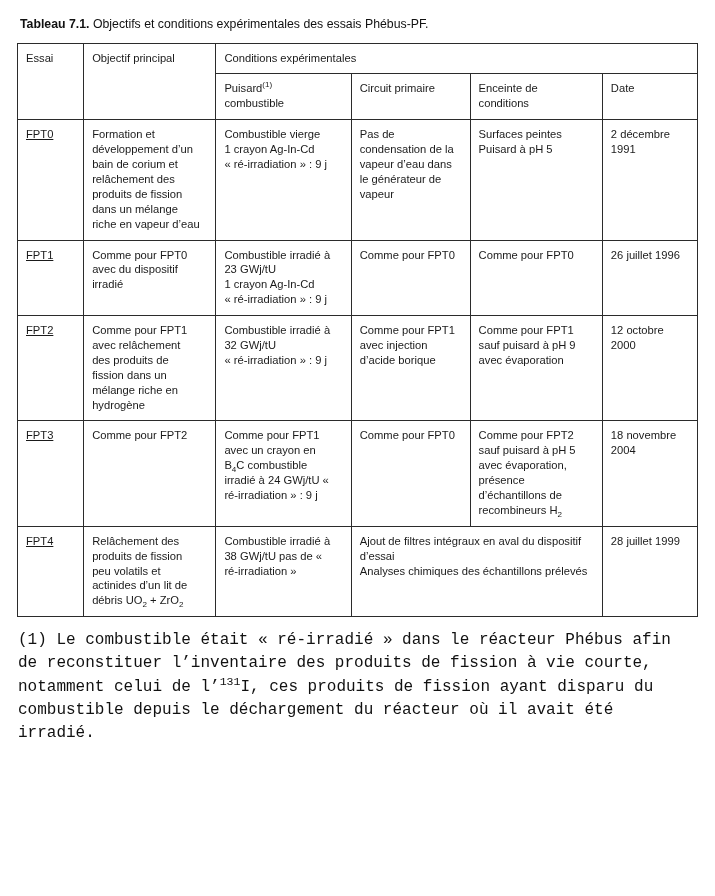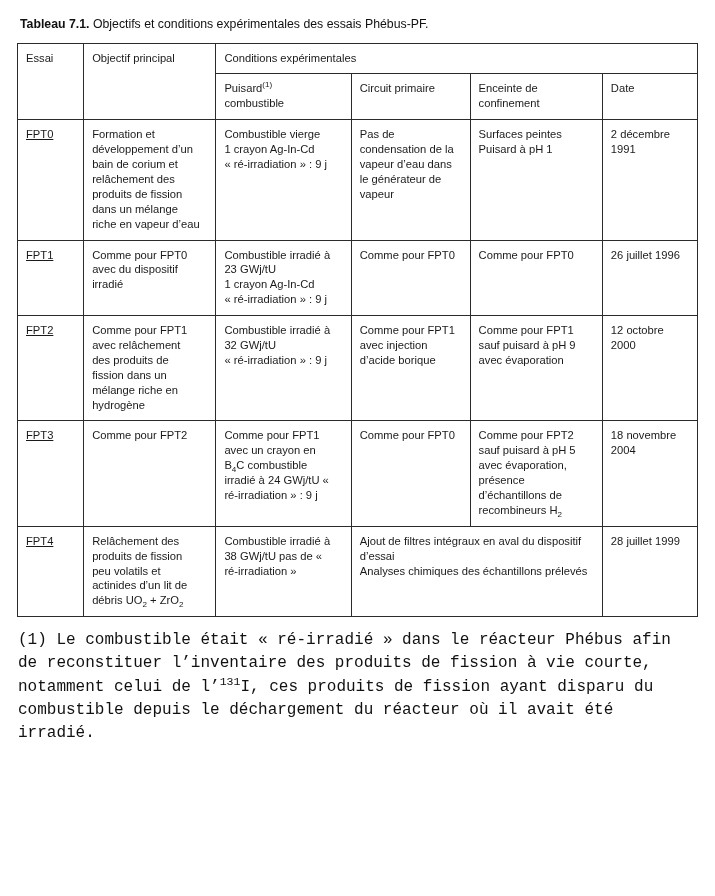--- a/index.html
+++ b/index.html
@@ -112,36 +112,36 @@
         <th class="head-center" colspan="4">Conditions expérimentales</th>
       </tr>
       <tr>
         <th class="head-center">
           <span>Puisard</span><sup>(1)</sup><br>
           <span>combustible</span>
         </th>
         <th class="head-center">Circuit primaire</th>
         <th class="head-center">
           <span>Enceinte de</span><br>
-          <span>confinement</span>
+          <span>conditions</span>
         </th>
         <th class="head-center">Date</th>
       </tr>
     </thead>
     <tbody>
 
       <tr>
         <td class="essai">FPT0</td>
         <td>Formation et développement d’un bain de corium et relâchement des produits de fission dans un mélange riche en vapeur d’eau</td>
         <td style="white-space:pre-line">Combustible vierge
 1 crayon Ag-In-Cd
 « ré-irradiation » : 9 j</td>
         <td>Pas de condensation de la vapeur d’eau dans le générateur de vapeur</td>
         <td style="white-space:pre-line">Surfaces peintes
-Puisard à pH 1</td>
+Puisard à pH 5</td>
         <td>2 décembre 1991</td>
       </tr>
 
       <tr>
         <td class="essai">FPT1</td>
         <td>Comme pour FPT0 avec du dispositif irradié</td>
         <td style="white-space:pre-line">Combustible irradié à 23 GWj/tU
 1 crayon Ag-In-Cd
 « ré-irradiation » : 9 j</td>
         <td>Comme pour FPT0</td>

